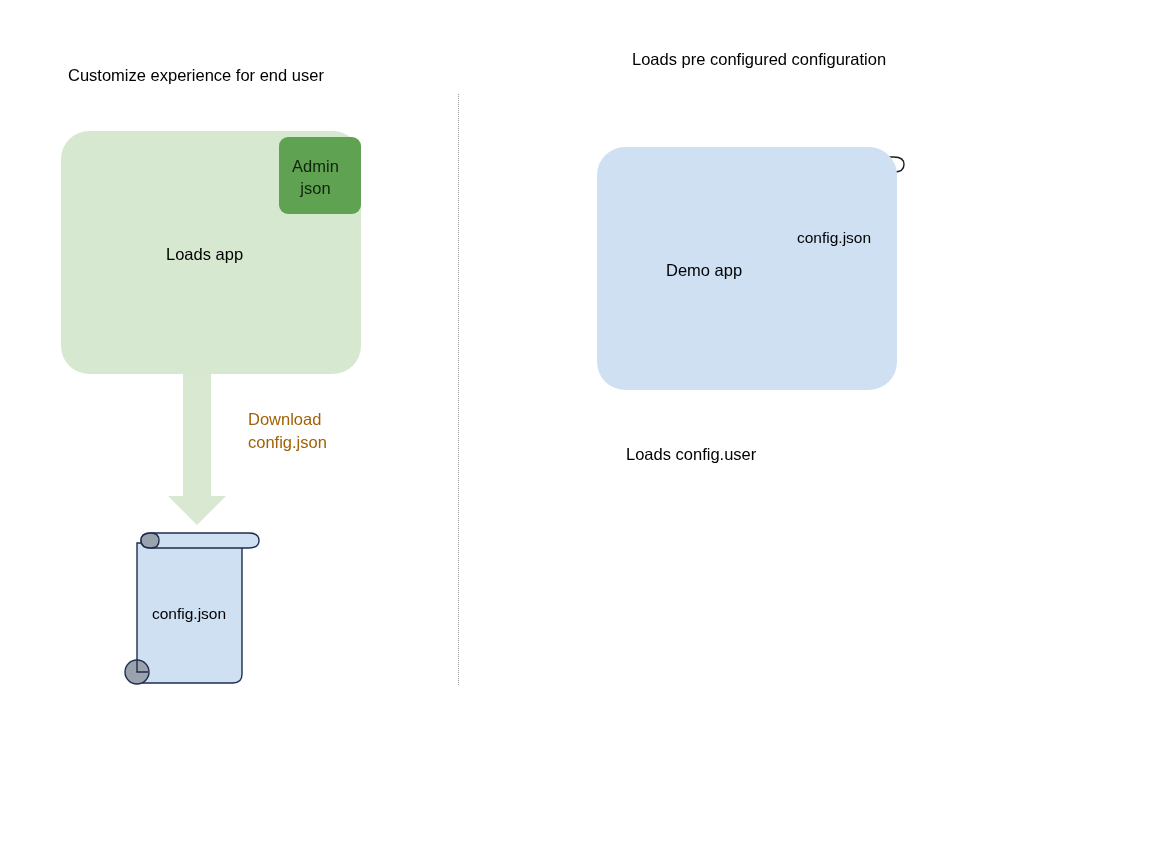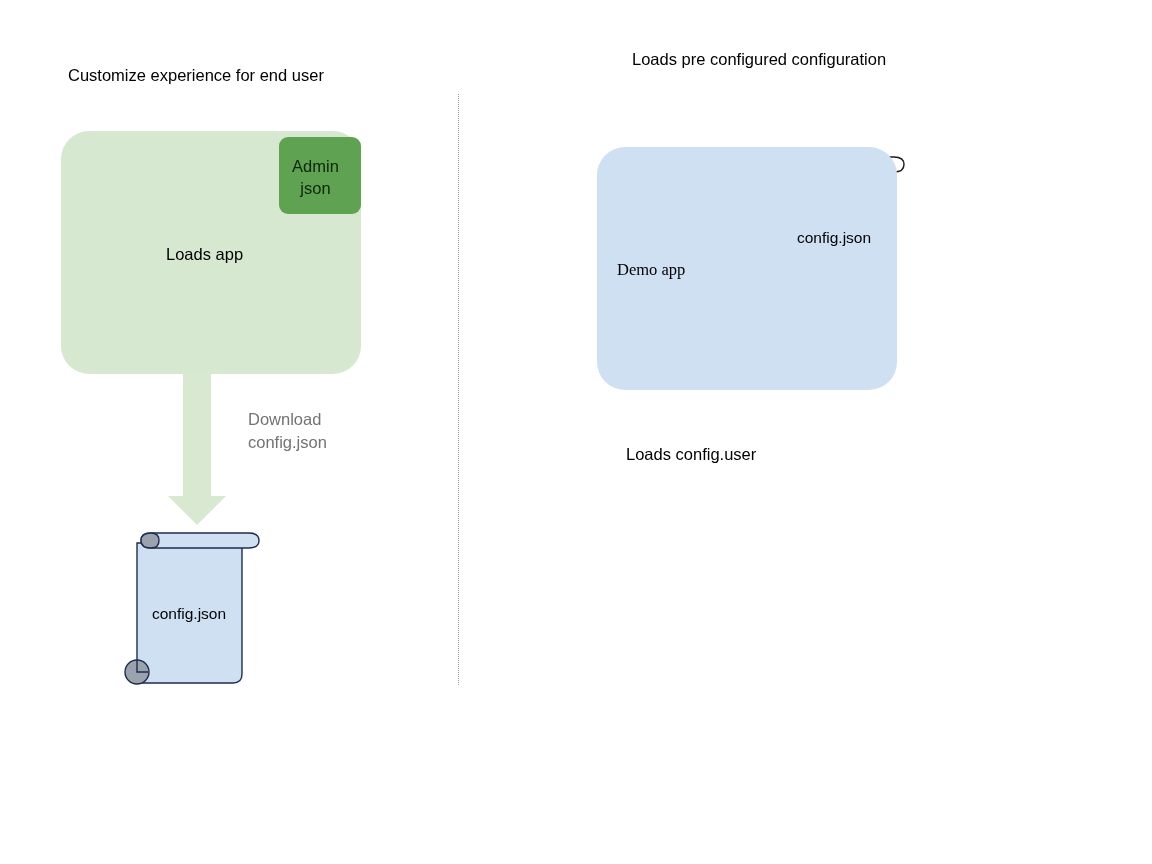--- a/index.html
+++ b/index.html
@@ -62,21 +62,21 @@
     border-radius: 28px;
   }
   .app-label {
     position: absolute;
     font-size: 16.5px;
     line-height: 20px;
     white-space: nowrap;
     color: #000000;
   }
   #admin-app-label { left: 166px; top: 244px; }
-  #demo-app-label  { left: 617px; top: 260px; font-family: Liberation Serif, serif; }
+  #demo-app-label  { left: 666px; top: 260px; }
 
   #admin-panel-box {
     position: absolute;
     left: 279px;
     top: 137px;
     width: 82px;
     height: 77px;
     background: #5fa352;
     border-radius: 9px;
   }
@@ -89,21 +89,21 @@
     font-size: 16.5px;
     line-height: 22px;
     color: #10240c;
   }
 
   .arrow-label {
     position: absolute;
     font-size: 16.5px;
     line-height: 22.5px;
     white-space: nowrap;
-    color: #737373;
+    color: #a16207;
   }
   #download-label { left: 248px; top: 408px; }
 
   #loads-label {
     position: absolute;
     left: 626px;
     top: 444px;
     font-size: 16.5px;
     line-height: 20px;
     white-space: nowrap;

